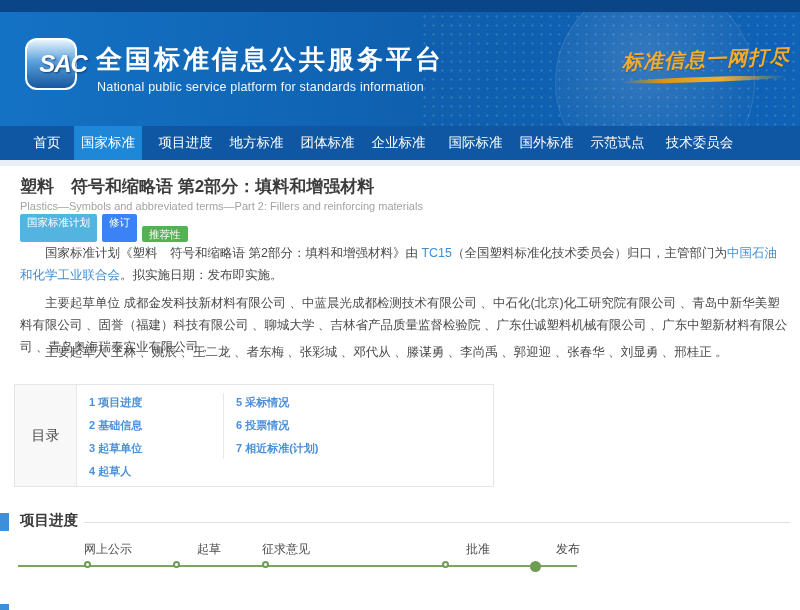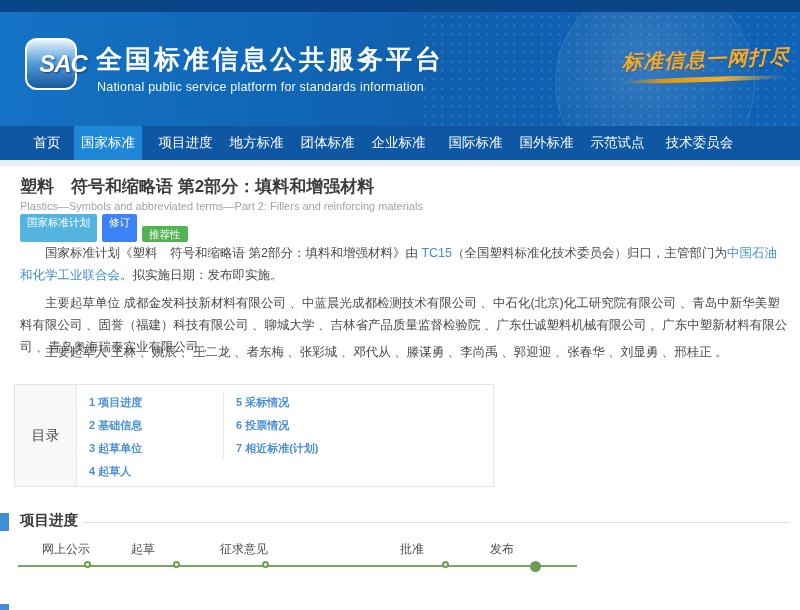--- a/index.html
+++ b/index.html
@@ -70,21 +70,21 @@
   .toc-col2 { left:221px; }
   .toc-divider { position:absolute; left:208px; top:8px; width:1px; height:66px; background:#e8e8e8; }
 
   
   .sec-bar { position:absolute; left:0; top:513px; width:9px; height:18px; background:#3e8ed8; }
   .sec-title { position:absolute; left:20px; top:511px; font-size:14.5px; font-weight:bold; color:#3a3a3a; }
   .sec-rule { position:absolute; left:84px; top:522px; width:706px; height:1px; background:#e0e0e0; }
 
   .timeline { position:absolute; left:0; top:540px; width:800px; height:50px; }
   .tl-line { position:absolute; left:18px; top:25px; width:559px; height:2px; background:#7aa55f; }
-  .tl-step { position:absolute; top:0; width:90px; transform:translateX(-45px); text-align:left; }
+  .tl-step { position:absolute; top:0; width:90px; transform:translateX(-45px); text-align:right; }
   .tl-label { font-size:12px; color:#4c4c4c; height:18px; line-height:18px; }
   .tl-dot { margin:3px auto 0; width:7px; height:7px; border:2px solid #6f9c55; background:#fff;
             border-radius:50%; }
   .tl-dot.filled { width:11px; height:11px; border:none; background:#6f9c55; }
 
   .bottom-marker { position:absolute; left:0; top:604px; width:9px; height:6px; background:#3e8ed8; }
 </style>
 </head>
 <body>
 

